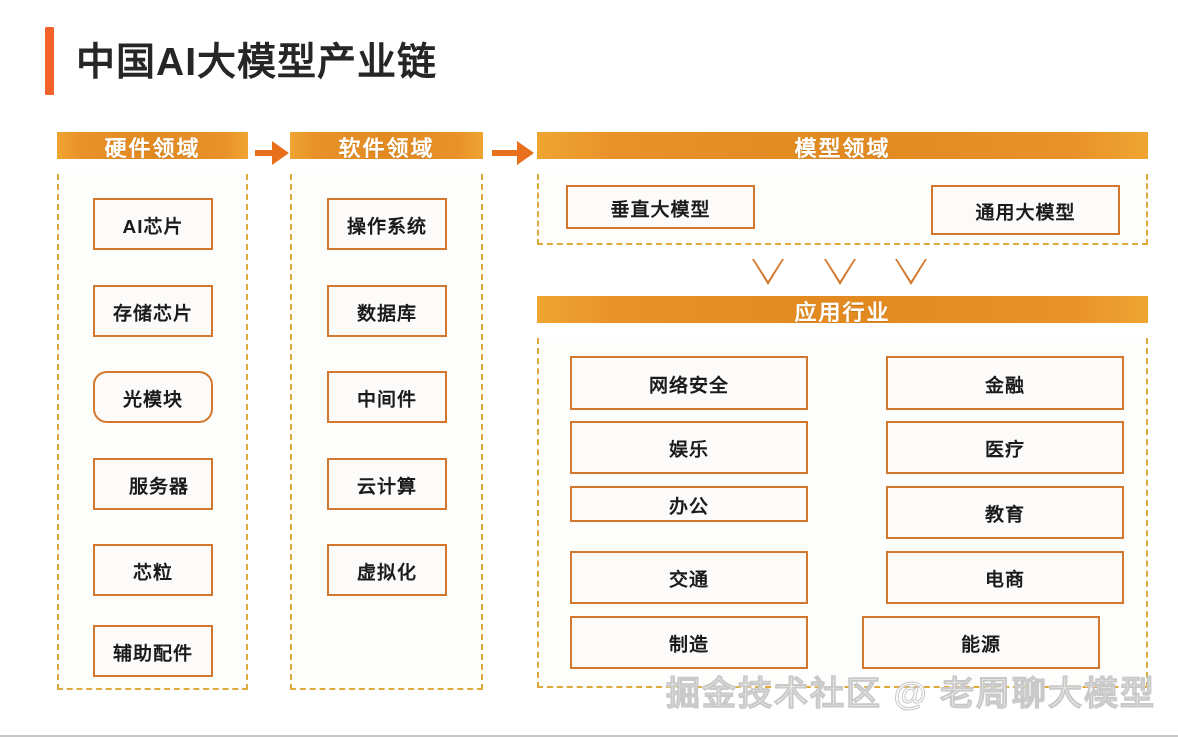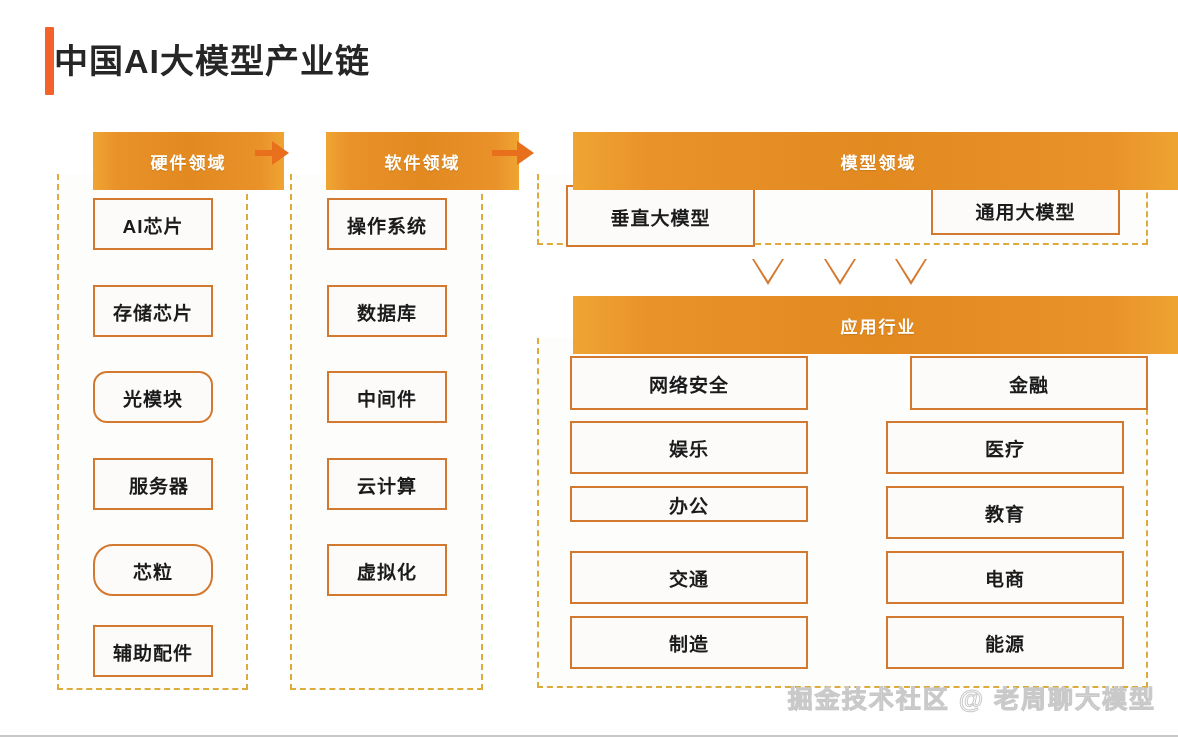--- a/index.html
+++ b/index.html
@@ -27,44 +27,44 @@
     height: 70px;
   }
   .title-accent {
     width: 9px;
     height: 68px;
     background: #f2622a;
     border-radius: 1px;
     flex: 0 0 auto;
   }
   .title-text {
-    font-size: 34px;
+    margin-left: 22px;
+    font-size: 39px;
     font-weight: 700;
     color: #262626;
     letter-spacing: 1px;
     line-height: 1;
     white-space: nowrap;
   }
 
   
   .band {
     position: absolute;
-    height: 58px;
+    height: 27px;
     background: linear-gradient(to right,
         #efa532 0%, #e9922a 12%, #e28a20 50%, #e9922a 88%, #efa532 100%);
     color: #ffffff;
-    font-size: 17px;
+    font-size: 22px;
     font-weight: 700;
     letter-spacing: 2px;
     display: flex;
     align-items: center;
     justify-content: center;
     text-shadow: 0 1px 1px rgba(150,90,10,0.35);
     z-index: 3;
-    margin-left: 36px;
   }
 
   
   .dashed {
     position: absolute;
     border: 2px dashed #ddab3c;
     border-top: none;
     background: #fdfdfc;
     z-index: 1;
   }
@@ -129,21 +129,21 @@
     border-left: 14px solid transparent;
     border-right: 14px solid transparent;
     border-top: 22px solid #ffffff;
   }
 
   
   .watermark {
     position: absolute;
     right: 22px;
     bottom: 20px;
-    font-size: 25px;
+    font-size: 34px;
     font-weight: 700;
     letter-spacing: 2px;
     color: rgba(255,255,255,0.02);
     -webkit-text-stroke: 1px #c9c9c9;
     text-shadow: 0 1px 0 rgba(255,255,255,0.8);
     white-space: nowrap;
     z-index: 6;
     pointer-events: none;
   }
 </style>
@@ -156,21 +156,21 @@
 </div>
 
 <div class="dashed" style="left:57px; top:174px; width:191px; height:516px;"></div>
 
 <div class="band" style="left:57px; top:132px; width:191px;">硬件领域</div>
 
 <div class="box" style="left:93px; top:198px; width:120px; height:52px;">AI芯片</div>
 <div class="box" style="left:93px; top:285px; width:120px; height:52px;text-align:center;">存储芯片</div>
 <div class="box" style="left:93px; top:371px; width:120px; height:52px;border-radius:14px;">光模块</div>
 <div class="box" style="left:93px; top:458px; width:120px; height:52px;padding-left:12px;">服务器</div>
-<div class="box" style="left:93px; top:544px; width:120px; height:52px;border-radius:20px;">芯粒</div>
+<div class="box" style="left:93px; top:544px; width:120px; height:52px;">芯粒</div>
 <div class="box" style="left:93px; top:625px; width:120px; height:52px;">辅助配件</div>
 
 <div class="arrow" style="left:255px; top:141px; width:34px;">
   <div class="shaft" style="width:20px;"></div>
   <div class="head" style="left:17px;"></div>
 </div>
 
 <div class="dashed" style="left:290px; top:174px; width:193px; height:516px;"></div>
 
 <div class="band" style="left:290px; top:132px; width:193px;">软件领域</div>
@@ -183,21 +183,21 @@
 
 <div class="arrow" style="left:492px; top:141px; width:44px;">
   <div class="shaft" style="width:28px;"></div>
   <div class="head" style="left:25px;"></div>
 </div>
 
 <div class="dashed" style="left:537px; top:174px; width:611px; height:71px;"></div>
 
 <div class="band" style="left:537px; top:132px; width:611px;">模型领域</div>
 
-<div class="box" style="left:566px; top:185px; width:189px; height:62px;">垂直大模型</div>
+<div class="box" style="left:566px; top:185px; width:189px; height:44px;">垂直大模型</div>
 <div class="box" style="left:931px; top:185px; width:189px; height:50px;">通用大模型</div>
 
 <div class="tri" style="left:752px; top:259px;">
   <div class="outer"></div>
   <div class="inner"></div>
 </div>
 <div class="tri" style="left:824px; top:259px;">
   <div class="outer"></div>
   <div class="inner"></div>
 </div>
@@ -209,19 +209,19 @@
 <div class="dashed" style="left:537px; top:338px; width:611px; height:350px;"></div>
 
 <div class="band" style="left:537px; top:296px; width:611px;">应用行业</div>
 
 <div class="box" style="left:570px; top:356px; width:238px; height:54px;">网络安全</div>
 <div class="box" style="left:570px; top:421px; width:238px; height:53px;text-align:right;">娱乐</div>
 <div class="box" style="left:570px; top:486px; width:238px; height:36px;">办公</div>
 <div class="box" style="left:570px; top:551px; width:238px; height:53px;">交通</div>
 <div class="box" style="left:570px; top:616px; width:238px; height:53px;">制造</div>
 
-<div class="box" style="left:886px; top:356px; width:238px; height:54px;margin-left:24px;">金融</div>
+<div class="box" style="left:886px; top:356px; width:238px; height:54px;">金融</div>
 <div class="box" style="left:886px; top:421px; width:238px; height:53px;">医疗</div>
 <div class="box" style="left:886px; top:486px; width:238px; height:53px;">教育</div>
 <div class="box" style="left:886px; top:551px; width:238px; height:53px;">电商</div>
-<div class="box" style="left:886px; top:616px; width:238px; height:53px;">能源</div>
+<div class="box" style="left:862px; top:616px; width:238px; height:53px;">能源</div>
 
 <div class="watermark">掘金技术社区 @ 老周聊大模型</div>
 
 </body></html>

